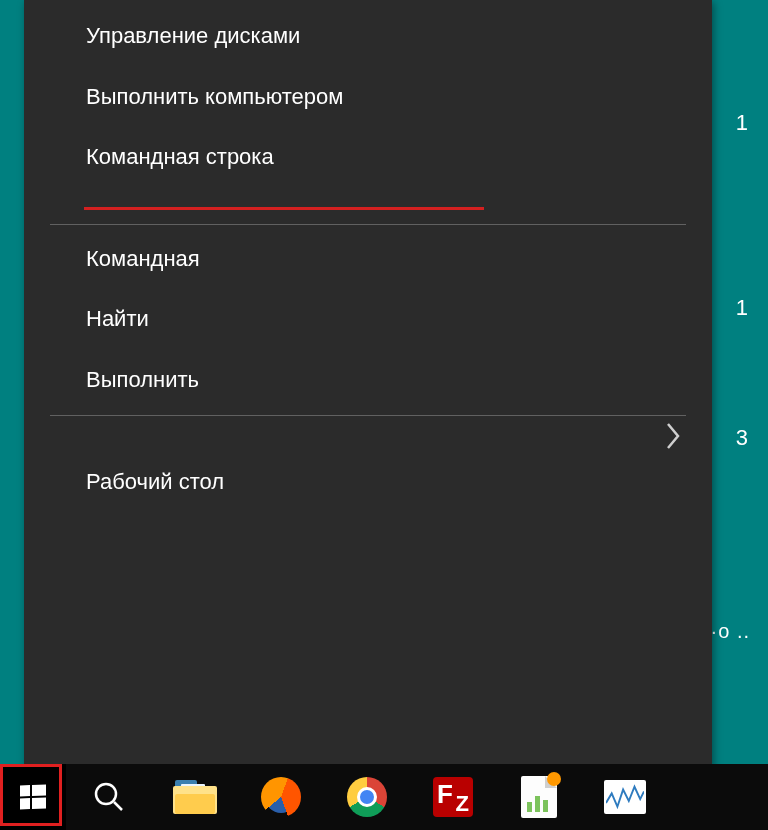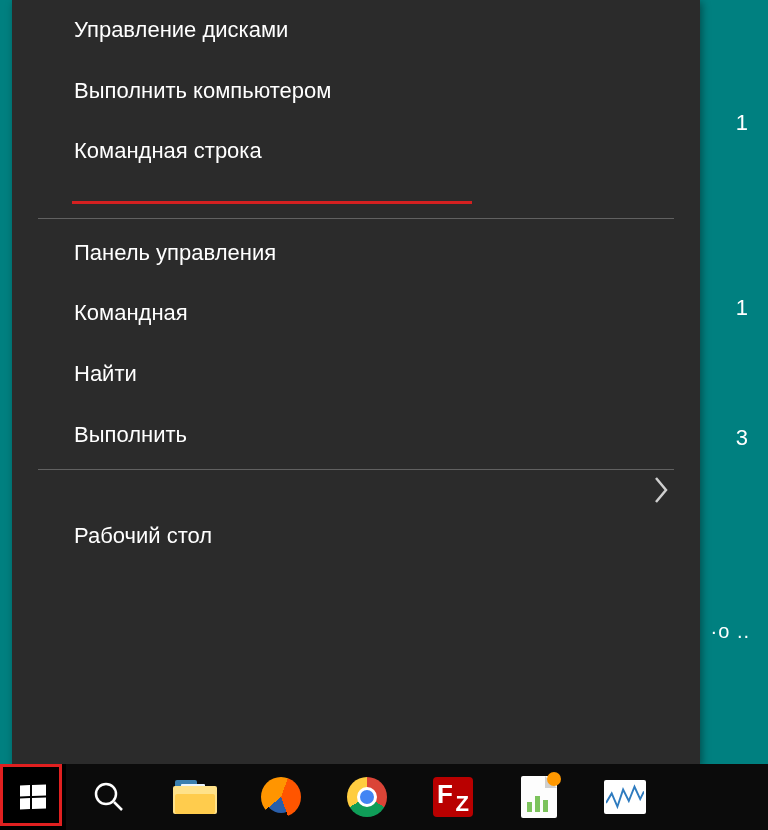--- a/index.html
+++ b/index.html
@@ -26,29 +26,29 @@
     pointer-events: none;
   }
   .db1 { top: 110px; }
   .db2 { top: 295px; }
   .db3 { top: 425px; }
   .db4 { top: 620px; right: 18px; font-size: 20px; letter-spacing: 1px; }
 
   .context-menu {
     position: absolute;
     top: 0;
-    left: 12px;
+    left: 24px;
     width: 688px;
     height: 765px;
     background: #2B2B2B;
     color: #fff;
     box-shadow: 2px 2px 8px rgba(0,0,0,0.4);
     display: flex;
     flex-direction: column;
-    padding-top: 0;
+    padding-top: 6px;
   }
   .menu-item {
     position: relative;
     padding: 16px 64px 16px 62px;
     font-size: 22px;
     line-height: 1.3;
     cursor: default;
   }
   .separator {
     height: 1px;
@@ -181,21 +181,20 @@
   <span class="desktop-bits db3">3</span>
   <span class="desktop-bits db4">·o
 ..</span>
 
   <div class="context-menu" id="context-menu">
       <div class="menu-item"><span>Управление дисками</span></div>
       <div class="menu-item"><span>Выполнить компьютером</span></div>
       <div class="menu-item"><span>Командная строка</span></div>
       <div class="menu-item"><div class="underline-red"></div></div>
       <div class="separator"></div>
-      <div class="menu-item"><span>Панель управления</span></div>
       <div class="menu-item"><span>Командная</span></div>
       <div class="menu-item"><span>Найти</span></div>
       <div class="menu-item"><span>Выполнить</span></div>
       <div class="separator"></div>
       <div class="menu-item"><span class="chevron"><svg viewBox="0 0 16 28">
             <polyline points="2,2 12,14 2,26"></polyline>
           </svg></span></div>
       <div class="menu-item"><span>Рабочий стол</span></div>
     </div>
 

